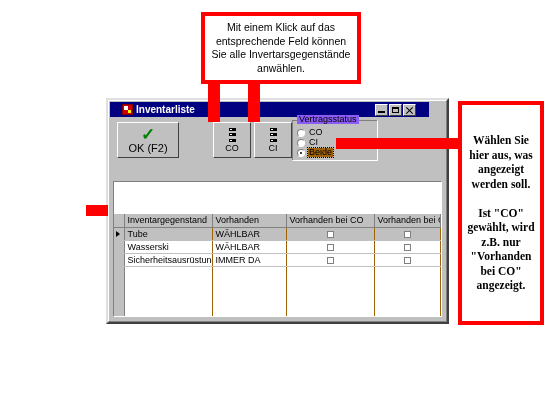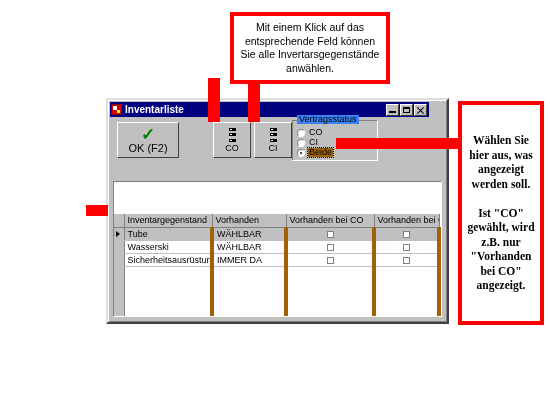--- a/index.html
+++ b/index.html
@@ -12,21 +12,21 @@
 
   
   .callout{
     position:absolute;background:#ffffff;border:4px solid #ff0000;
     box-sizing:border-box;display:flex;align-items:center;justify-content:center;
     text-align:center;font-weight:bold;color:#000;z-index:5;
   }
   .callout .inner{padding:2px 4px;width:100%;}
   #callout-left{left:8px;top:106px;width:92px;height:216px;font-size:11.5px;line-height:14.5px;}
   #callout-right{left:458px;top:101px;width:86px;height:224px;font-size:11.5px;line-height:14.5px;}
-  #callout-top{left:201px;top:12px;width:160px;height:72px;font-size:10.5px;line-height:13.5px;font-weight:normal;margin-left:29px;}
+  #callout-top{left:201px;top:12px;width:160px;height:72px;font-size:10.5px;line-height:13.5px;font-weight:normal;}
   #callout-top .inner{font-weight:normal;}
 
   
   .connector{position:absolute;background:#ff0000;z-index:4;}
   #conn-left{left:86px;top:205px;width:22px;height:11px;}
   #conn-right{left:336px;top:138px;width:126px;height:11px;}
   #conn-top-a{left:208px;top:78px;width:12px;height:44px;}
   #conn-top-b{left:248px;top:78px;width:12px;height:44px;}
 
   
@@ -37,21 +37,21 @@
     border-right:2px solid #404040;border-bottom:2px solid #404040;
   }
   #app-window .winin{
     position:absolute;inset:0;
     border-top:1px solid #ffffff;border-left:1px solid #ffffff;
     border-right:1px solid #808080;border-bottom:1px solid #808080;
     box-sizing:border-box;
   }
   .titlebar{
     position:absolute;left:2px;top:2px;right:18px;height:15px;
-    background:#000080;display:flex;align-items:center;padding:0 1px;
+    background:#000080;display:flex;align-items:center;padding:0 12px;
   }
   .title-icon{
     width:11px;height:11px;margin-right:3px;position:relative;flex:0 0 auto;
     background:#d00000;border:1px solid #800000;box-sizing:border-box;
   }
   .title-icon::before{
     content:"";position:absolute;left:1px;top:1px;width:4px;height:4px;background:#ffffff;
   }
   .title-icon::after{
     content:"";position:absolute;right:1px;bottom:1px;width:3px;height:3px;background:#ffff00;
@@ -97,21 +97,21 @@
   #groupbox{
     position:absolute;left:180px;top:1px;width:86px;height:41px;
     border:1px solid #808080;border-right-color:#ffffff;border-bottom-color:#ffffff;
     box-sizing:border-box;
   }
   #groupbox .gb-in{
     position:absolute;inset:-1px;border:1px solid #ffffff;
     border-left-color:transparent;border-top-color:transparent;pointer-events:none;
   }
   .gb-title{
-    position:absolute;left:4px;top:-6px;background:#3b82f6;padding:0 2px;
+    position:absolute;left:4px;top:-6px;background:#8b5cf6;padding:0 2px;
     font-size:9px;line-height:9px;color:#000;white-space:nowrap;
   }
   .radio-row{
     position:absolute;left:4px;display:flex;align-items:center;font-size:9px;line-height:9px;color:#000;
   }
   #radio-co{top:7px;}
   #radio-ci{top:17px;}
   #radio-beide{top:27px;}
   .radio-mark{
     width:8px;height:8px;border-radius:50%;background:#ffffff;margin-right:3px;
@@ -136,21 +136,21 @@
   table.grid th,table.grid td{
     padding:0;margin:0;height:13px;box-sizing:border-box;overflow:hidden;white-space:nowrap;
   }
   table.grid th{
     background:#c0c0c0;font-weight:normal;text-align:left;
     border-right:1px solid #808080;border-bottom:1px solid #808080;
     padding-left:3px;
   }
   table.grid th.rowhdr{width:10px;padding-left:0;}
   table.grid td{
-    border-right:4px solid #a16207;border-bottom:1px solid #c0c0c0;padding-left:3px;
+    border-right:1px solid #a16207;border-bottom:1px solid #c0c0c0;padding-left:3px;
   }
   table.grid td.rowhdr{
     background:#c0c0c0;border-right:1px solid #808080;padding-left:0;text-align:center;
     position:relative;
   }
   table.grid td.rowhdr .caret{
     position:absolute;left:2px;top:3px;width:0;height:0;
     border-left:4px solid #000;border-top:3px solid transparent;border-bottom:3px solid transparent;
   }
   table.grid td.cbcell{text-align:center;padding-left:0;}

